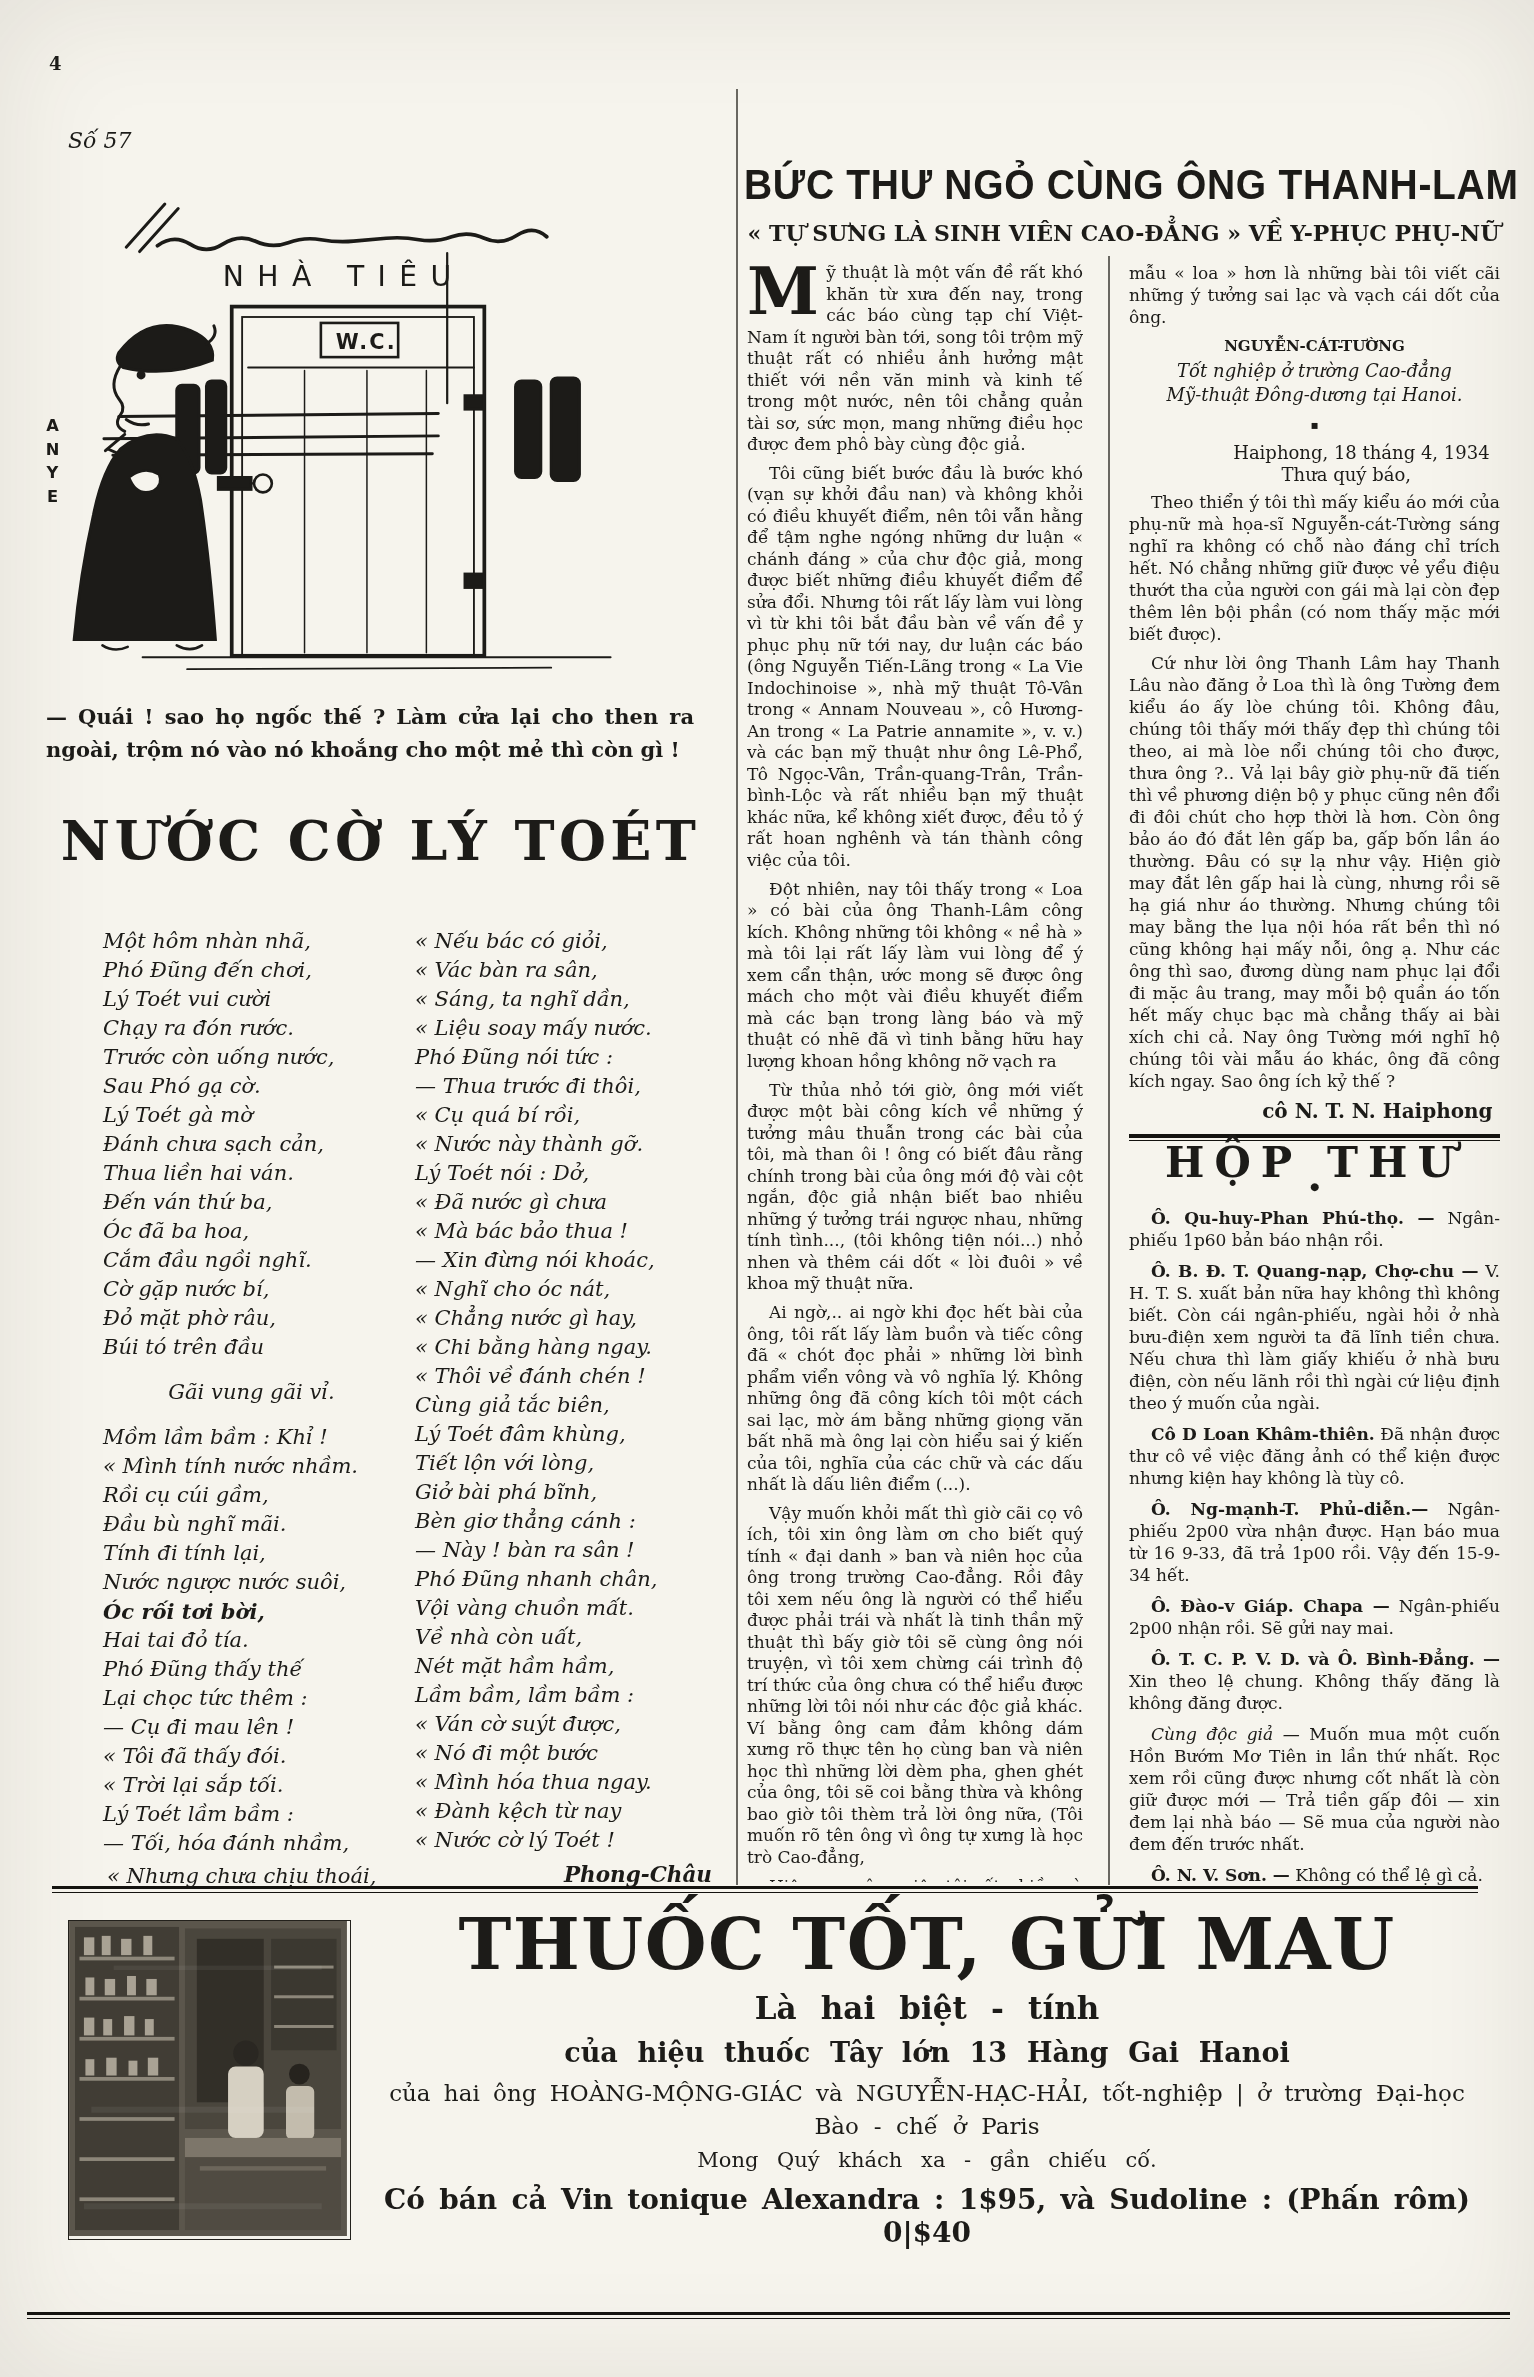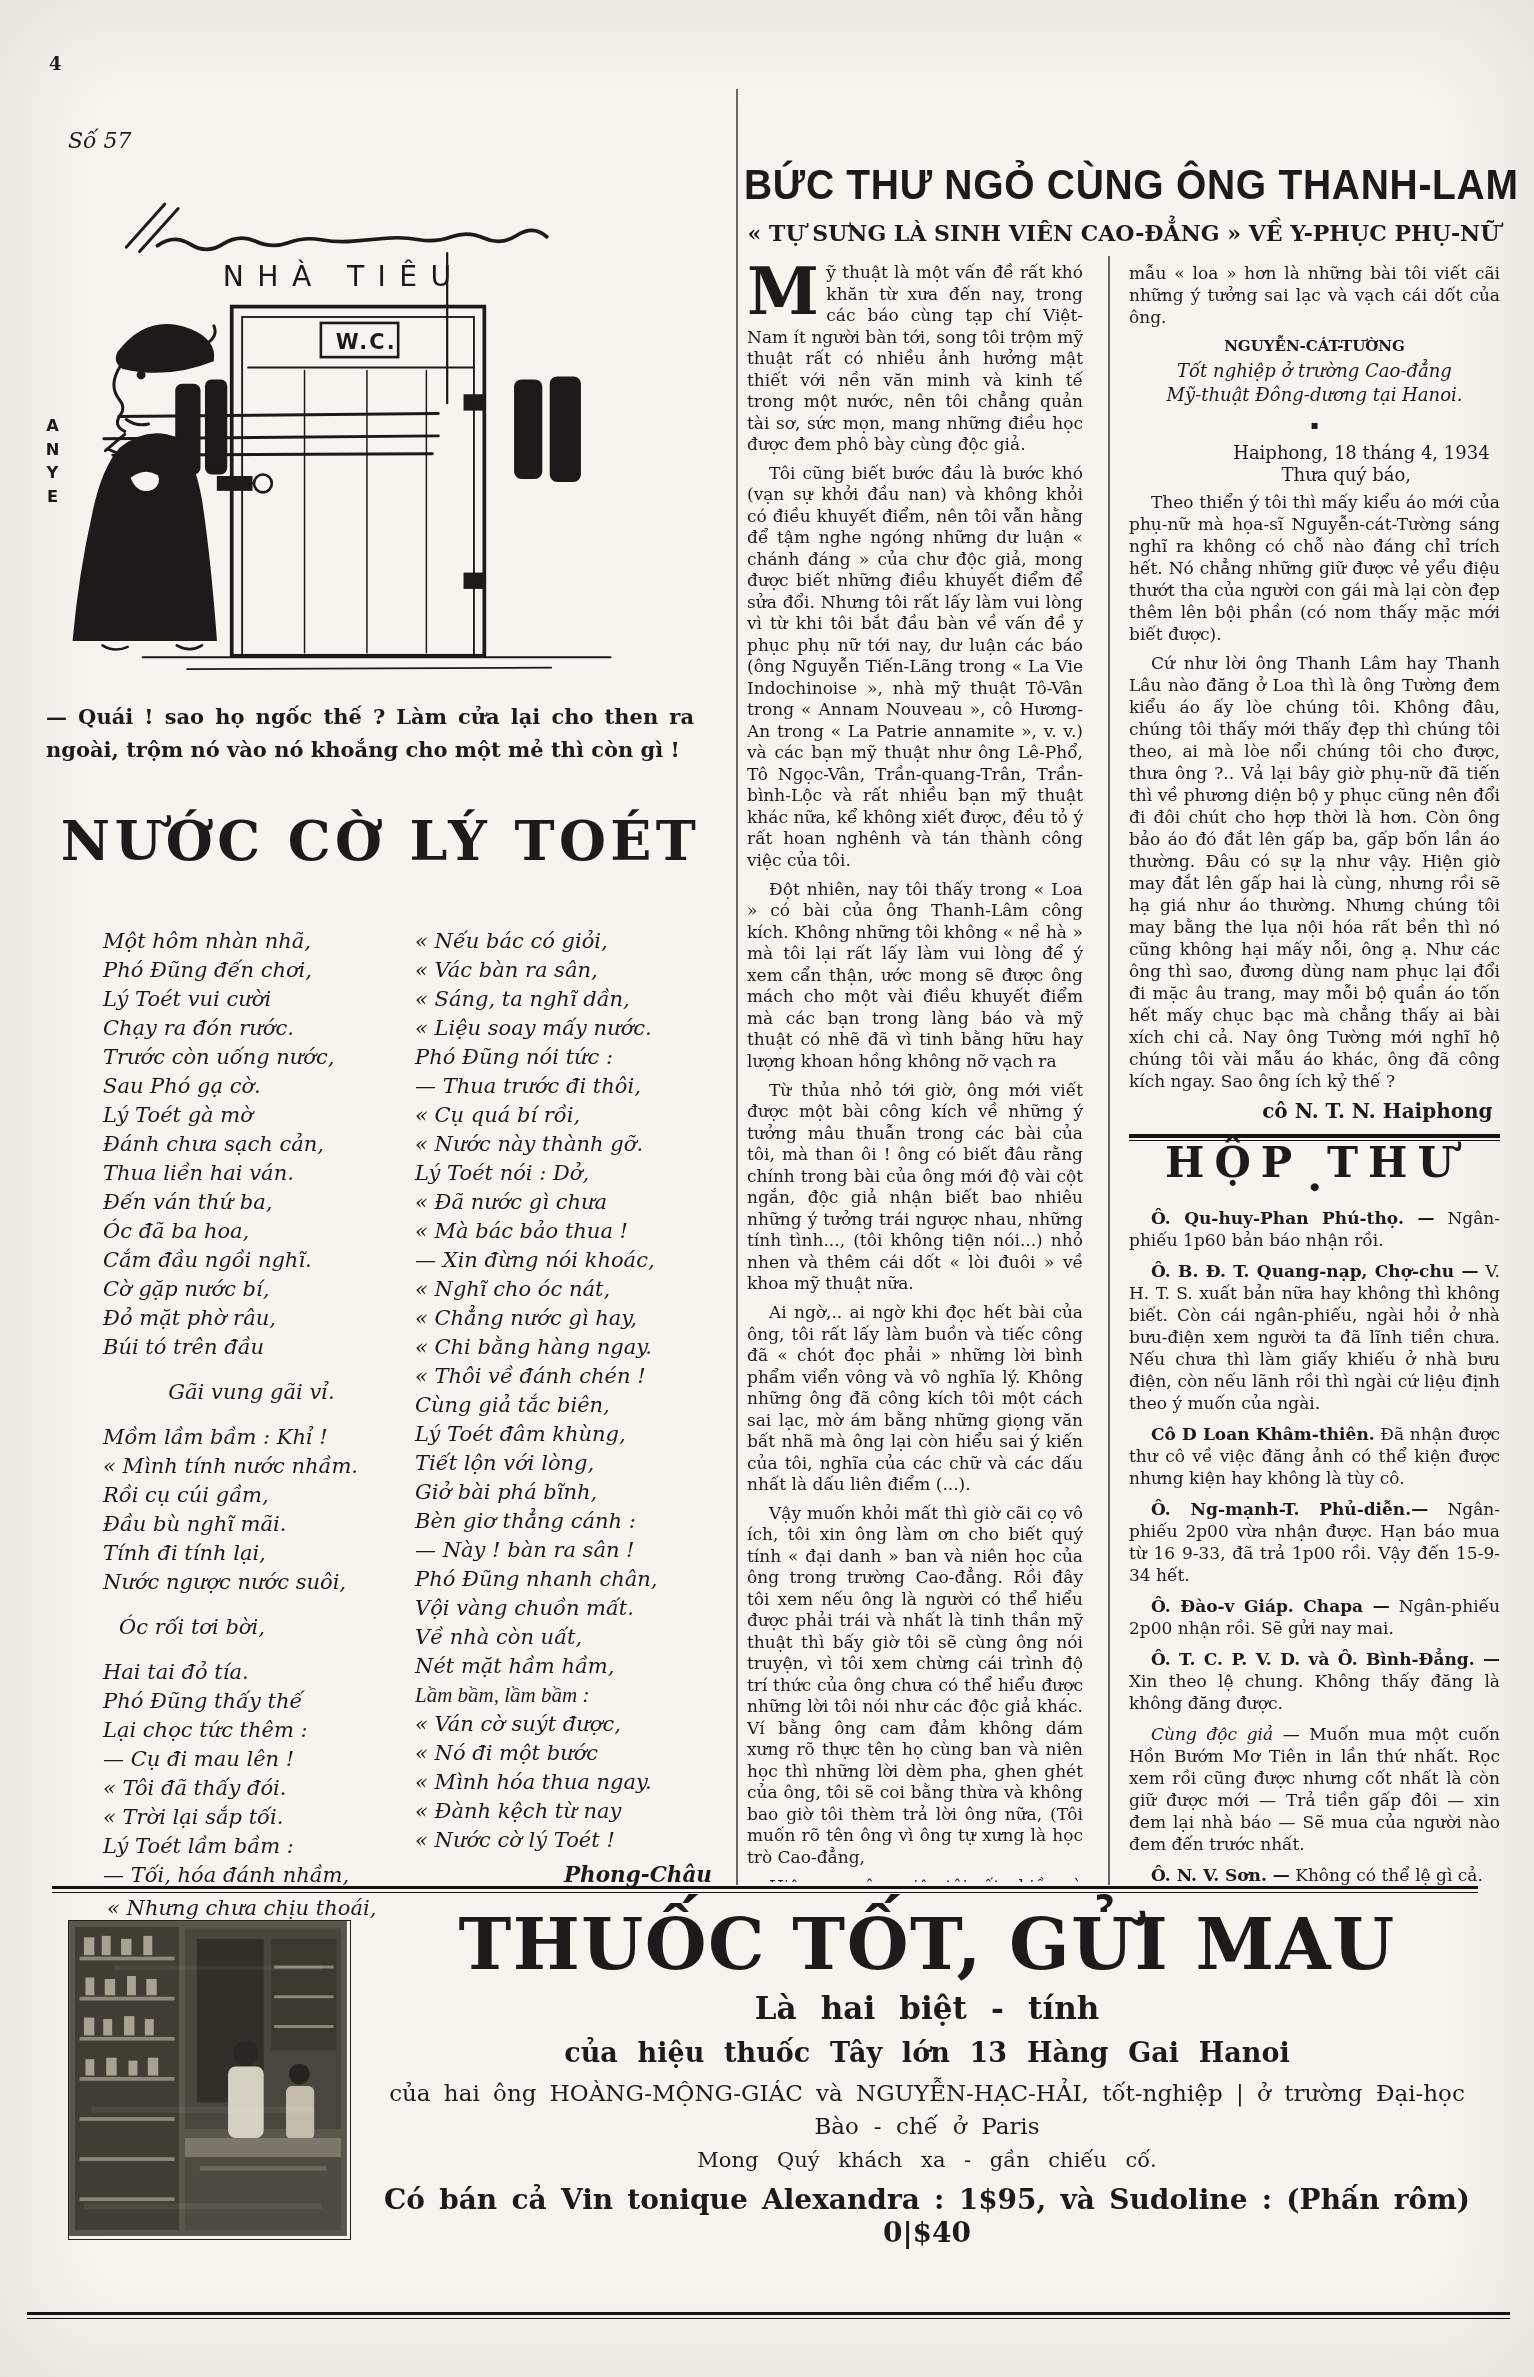--- a/index.html
+++ b/index.html
@@ -160,21 +160,21 @@
       <p class="poem-line" style="margin: 0px;">Cờ gặp nước bí,</p>
       <p class="poem-line" style="margin: 0px;">Đỏ mặt phờ râu,</p>
       <p class="poem-line" style="margin: 0px;">Búi tó trên đầu</p>
       <p class="poem-line" style="margin: 16px; text-align: center;">Gãi vung gãi vỉ.</p>
       <p class="poem-line" style="margin: 0px;">Mồm lầm bầm : Khỉ !</p>
       <p class="poem-line" style="margin: 0px;">« Mình tính nước nhầm.</p>
       <p class="poem-line" style="margin: 0px;">Rồi cụ cúi gầm,</p>
       <p class="poem-line" style="margin: 0px;">Đầu bù nghĩ mãi.</p>
       <p class="poem-line" style="margin: 0px;">Tính đi tính lại,</p>
       <p class="poem-line" style="margin: 0px;">Nước ngược nước suôi,</p>
-      <p class="poem-line" style="margin: 16px;">Óc rối tơi bời,</p>
+      <p class="poem-line" style="margin: 0px; font-weight: bold;">Óc rối tơi bời,</p>
       <p class="poem-line" style="margin: 0px;">Hai tai đỏ tía.</p>
       <p class="poem-line" style="margin: 0px;">Phó Đũng thấy thế</p>
       <p class="poem-line" style="margin: 0px;">Lại chọc tức thêm :</p>
       <p class="poem-line" style="margin: 0px;">— Cụ đi mau lên !</p>
       <p class="poem-line" style="margin: 0px;">« Tôi đã thấy đói.</p>
       <p class="poem-line" style="margin: 0px;">« Trời lại sắp tối.</p>
       <p class="poem-line" style="margin: 0px;">Lý Toét lầm bầm :</p>
       <p class="poem-line" style="margin: 0px;">— Tối, hóa đánh nhầm,</p>
       <p class="poem-line" style="margin: 4px;">« Nhưng chưa chịu thoái,</p>
     </div>
@@ -199,21 +199,21 @@
         <p class="poem-line" style="margin: 0px;">Cùng giả tắc biên,</p>
         <p class="poem-line" style="margin: 0px;">Lý Toét đâm khùng,</p>
         <p class="poem-line" style="margin: 0px;">Tiết lộn với lòng,</p>
         <p class="poem-line" style="margin: 0px;">Giở bài phá bĩnh,</p>
         <p class="poem-line" style="margin: 0px;">Bèn giơ thẳng cánh :</p>
         <p class="poem-line" style="margin: 0px;">— Này ! bàn ra sân !</p>
         <p class="poem-line" style="margin: 0px;">Phó Đũng nhanh chân,</p>
         <p class="poem-line" style="margin: 0px;">Vội vàng chuồn mất.</p>
         <p class="poem-line" style="margin: 0px;">Về nhà còn uất,</p>
         <p class="poem-line" style="margin: 0px;">Nét mặt hầm hầm,</p>
-        <p class="poem-line" style="margin: 0px; font-family: Liberation Serif, serif;">Lầm bầm, lầm bầm :</p>
+        <p class="poem-line" style="margin: 0px;">Lầm bầm, lầm bầm :</p>
         <p class="poem-line" style="margin: 0px;">« Ván cờ suýt được,</p>
         <p class="poem-line" style="margin: 0px;">« Nó đi một bước</p>
         <p class="poem-line" style="margin: 0px;">« Mình hóa thua ngay.</p>
         <p class="poem-line" style="margin: 0px;">« Đành kệch từ nay</p>
         <p class="poem-line" style="margin: 0px;">« Nước cờ lý Toét !</p>
       </div>
     <div class="poem-author">Phong-Châu</div>
   </div>
 
   <div class="abs headline">BỨC THƯ NGỎ CÙNG ÔNG THANH-LAM</div>

